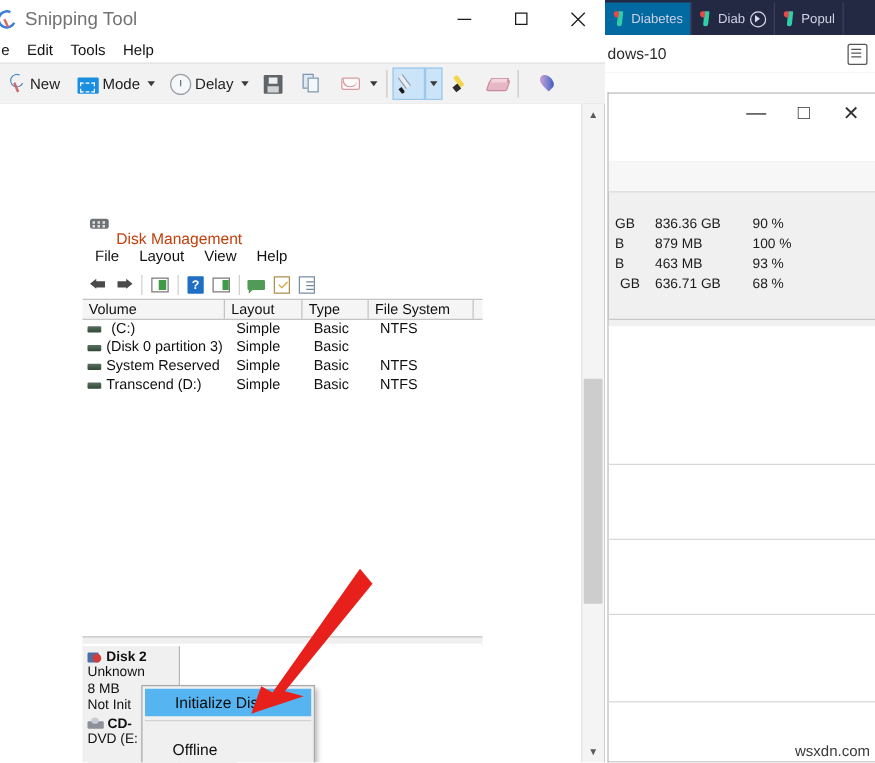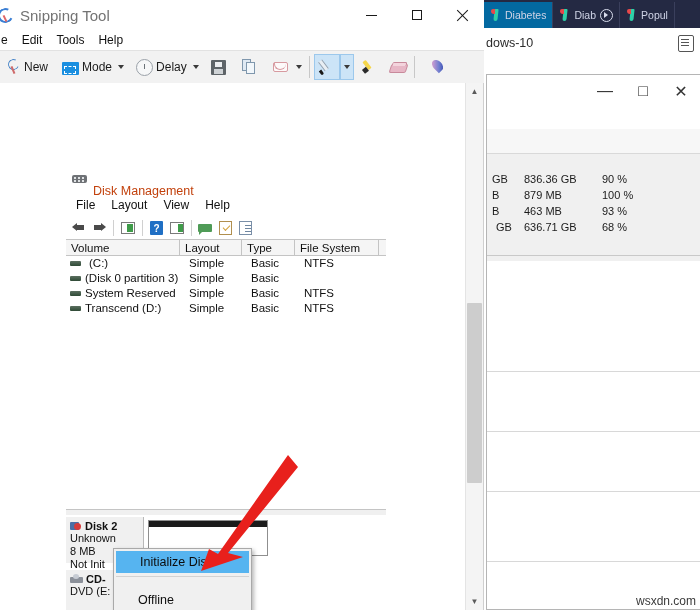--- a/index.html
+++ b/index.html
@@ -732,21 +732,21 @@
             <span class="vcell" style="width:53px">Basic</span>
             <span class="vcell" style="width:84px">NTFS</span>
           </div>
         </div>
 
         <div class="dm-midspace"></div>
         <div class="dm-graphhead"></div>
 
         <div class="dm-graph">
 
-          <div class="disk-block" style="left:0; top:2px; width:320px; height:46px;">
+          <div class="disk-block" style="left:0; top:2px; width:320px; height:46px;flex-direction:column;">
             <div class="disk-info">
               <div class="disk-name">
                 <span class="disk-badge"></span>
                 <span>Disk 2</span>
               </div>
               <div class="disk-line">Unknown</div>
               <div class="disk-line">8 MB</div>
               <div class="disk-line">Not Init</div>
             </div>
             <div class="disk-parts" style="flex:1">

